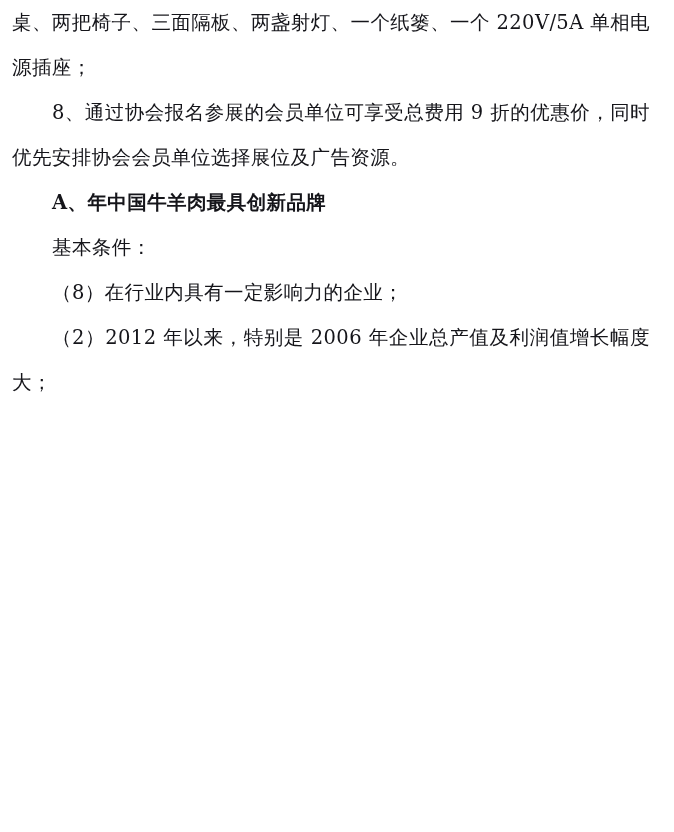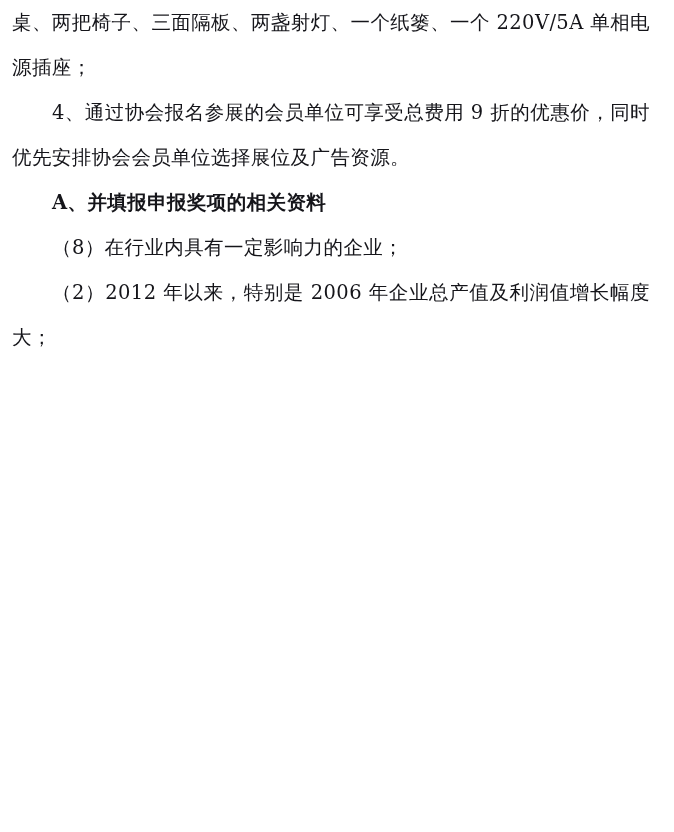--- a/index.html
+++ b/index.html
@@ -42,26 +42,27 @@
   }
 </style>
 </head>
 <body>
 
 <div class="page">
   <div class="doc-body">
 
     <p class="para">桌、两把椅子、三面隔板、两盏射灯、一个纸篓、一个 220V/5A 单相电源插座；</p>
 
-    <p class="para indent-2">4、通过协会报名参展的会员单位可享受总费用 9 折的优惠价，同时优先安排协会会员单位选择展位及广告资源。</p>
+    <p class="para indent-2">8、通过协会报名参展的会员单位可享受总费用 9 折的优惠价，同时优先安排协会会员单位选择展位及广告资源。</p>
 
 
 
 
-    <p class="para indent-2 bold">A、并填报申报奖项的相关资料</p>
+    <p class="para indent-2 bold">A、年中国牛羊肉最具创新品牌</p>
 
+    <p class="para indent-2">基本条件：</p>
 
     <p class="para indent-2">（8）在行业内具有一定影响力的企业；</p>
 
     <p class="para indent-2">（2）2012 年以来，特别是 2006 年企业总产值及利润值增长幅度大；</p>
 
   </div>
 </div>
 
 </body></html>

